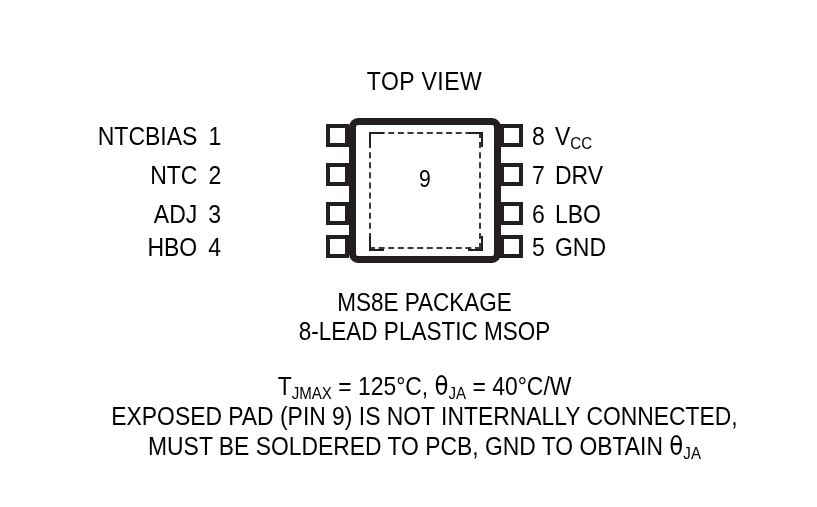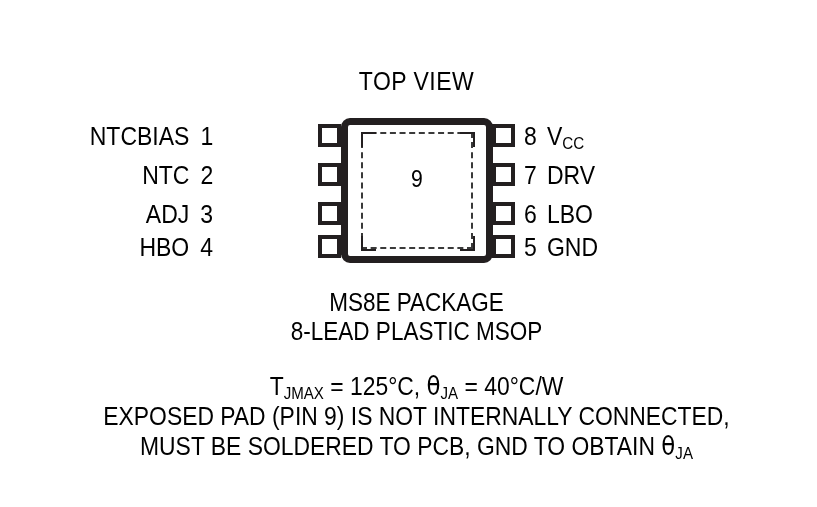--- a/index.html
+++ b/index.html
@@ -13,21 +13,21 @@
     height: 507px;
     position: relative;
     overflow: hidden;
     font-family: "Liberation Sans", "DejaVu Sans", sans-serif;
     color: #000000;
     -webkit-font-smoothing: antialiased;
   }
 
   .stage {
     position: absolute;
-    left: 8px;
+    left: 16px;
     top: 0;
     width: 717px;
     height: 507px;
   }
 
   
   .top-view {
     position: absolute;
     left: 0;
     top: 66px;

